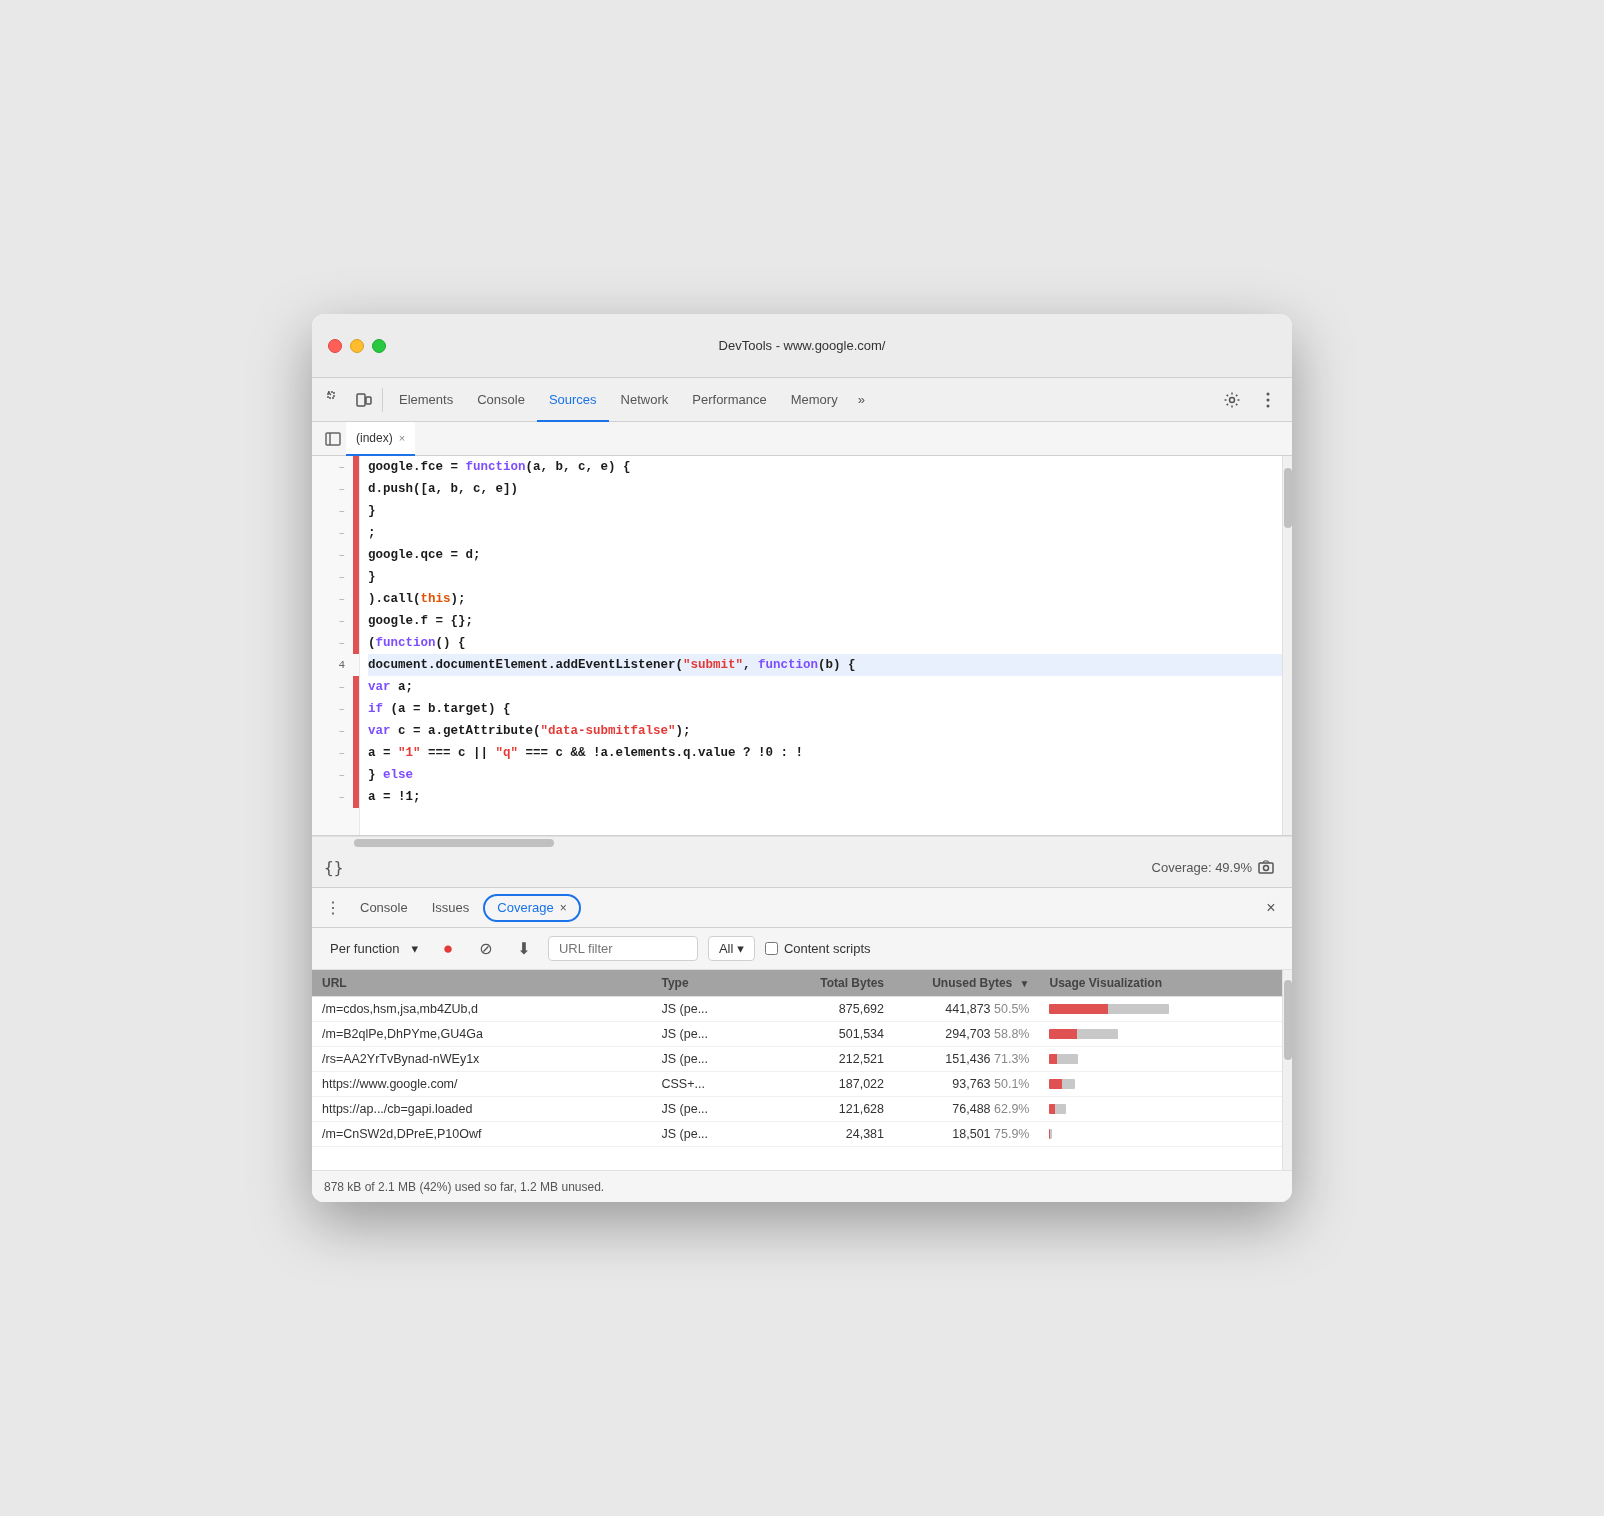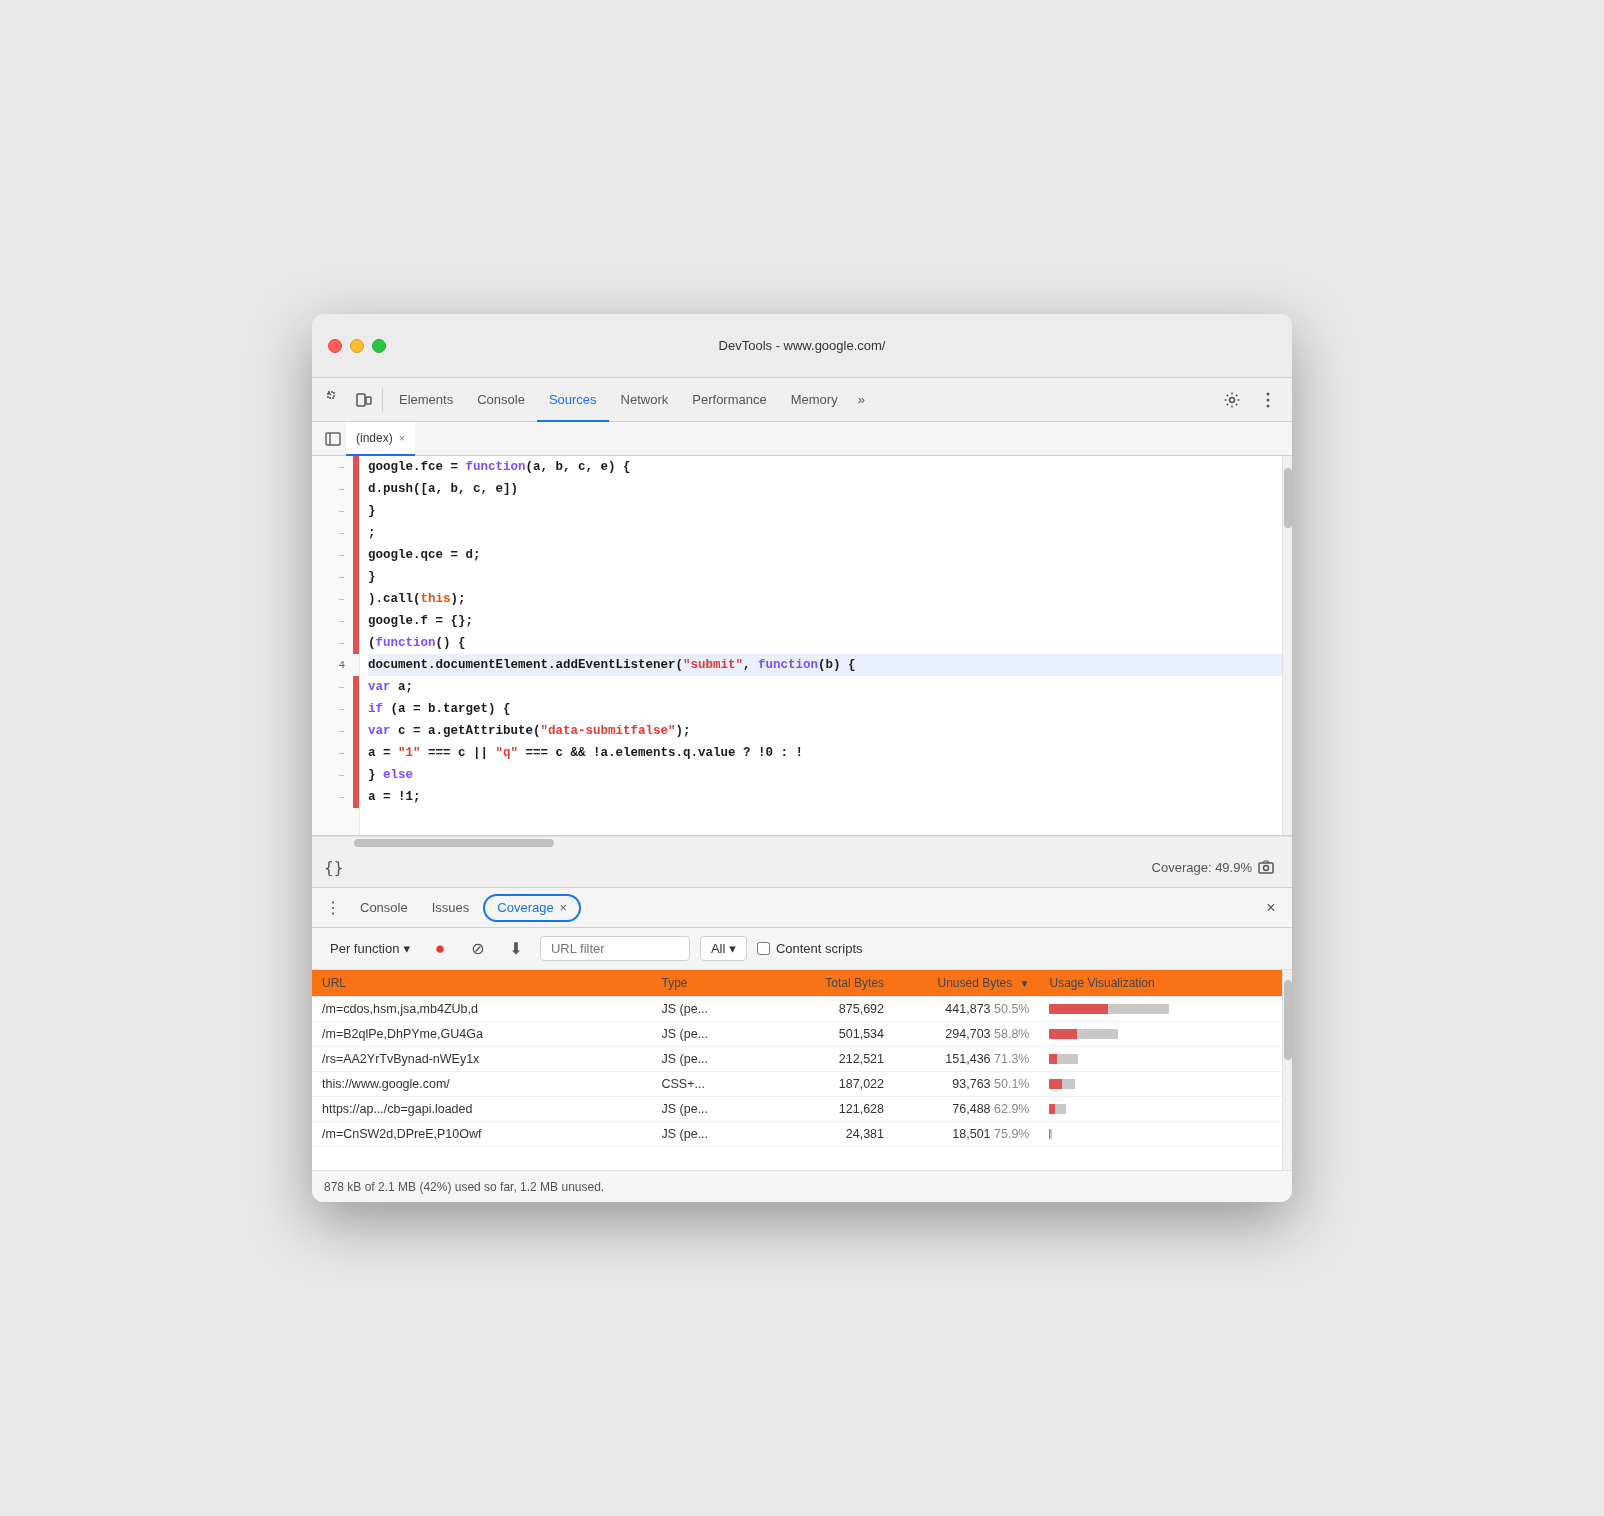--- a/index.html
+++ b/index.html
@@ -313,21 +313,21 @@
       align-items: center;
       height: 42px;
       padding: 0 12px;
       gap: 10px;
       border-bottom: 1px solid #e0e0e0;
       background: #f5f5f5;
     }
     .per-fn-dropdown {
       display: flex;
       align-items: flex-start;
-      gap: 4px;
+      gap: 12px;
       font-size: 13px;
       color: #333;
       cursor: pointer;
       padding: 4px 6px;
       border-radius: 4px;
     }
     .ctrl-icon-btn {
       width: 28px;
       height: 28px;
       display: flex;
@@ -373,24 +373,24 @@
     
     .coverage-table {
       width: 100%;
       border-collapse: collapse;
       font-size: 12.5px;
     }
     .coverage-table th {
       text-align: left;
       padding: 6px 10px;
       font-size: 12px;
-      font-weight: 400;
+      font-weight: 700;
       color: #444;
       border-bottom: 1px solid #e0e0e0;
-      background: #f97316;
+      background: #a3a3a3;
       white-space: nowrap;
     }
     .coverage-table th.right { text-align: right; }
     .coverage-table td {
       padding: 5px 10px;
       border-bottom: 1px solid #f0f0f0;
       white-space: nowrap;
       overflow: hidden;
       text-overflow: ellipsis;
       max-width: 0;
@@ -740,21 +740,21 @@
       <td class="viz-col">
         <div class="usage-bar-wrap">
           <div class="usage-bar" style="max-width:29px; flex:none; width:29px;">
             <div class="bar-used" style="width:8px"></div>
             <div class="bar-unused" style="width:21px"></div>
           </div>
         </div>
       </td>
     </tr>
                 <tr>
-      <td class="url-col" style="max-width:220px;overflow:hidden;text-overflow:ellipsis;">this://www.google.com/</td>
+      <td class="url-col" style="max-width:220px;overflow:hidden;text-overflow:ellipsis;">https://www.google.com/</td>
       <td class="type-col">CSS+...</td>
       <td class="bytes-col right">187,022</td>
       <td class="unused-col right">93,763 <span style="color:#888">50.1%</span></td>
       <td class="viz-col">
         <div class="usage-bar-wrap">
           <div class="usage-bar" style="max-width:26px; flex:none; width:26px;">
             <div class="bar-used" style="width:13px"></div>
             <div class="bar-unused" style="width:13px"></div>
           </div>
         </div>

